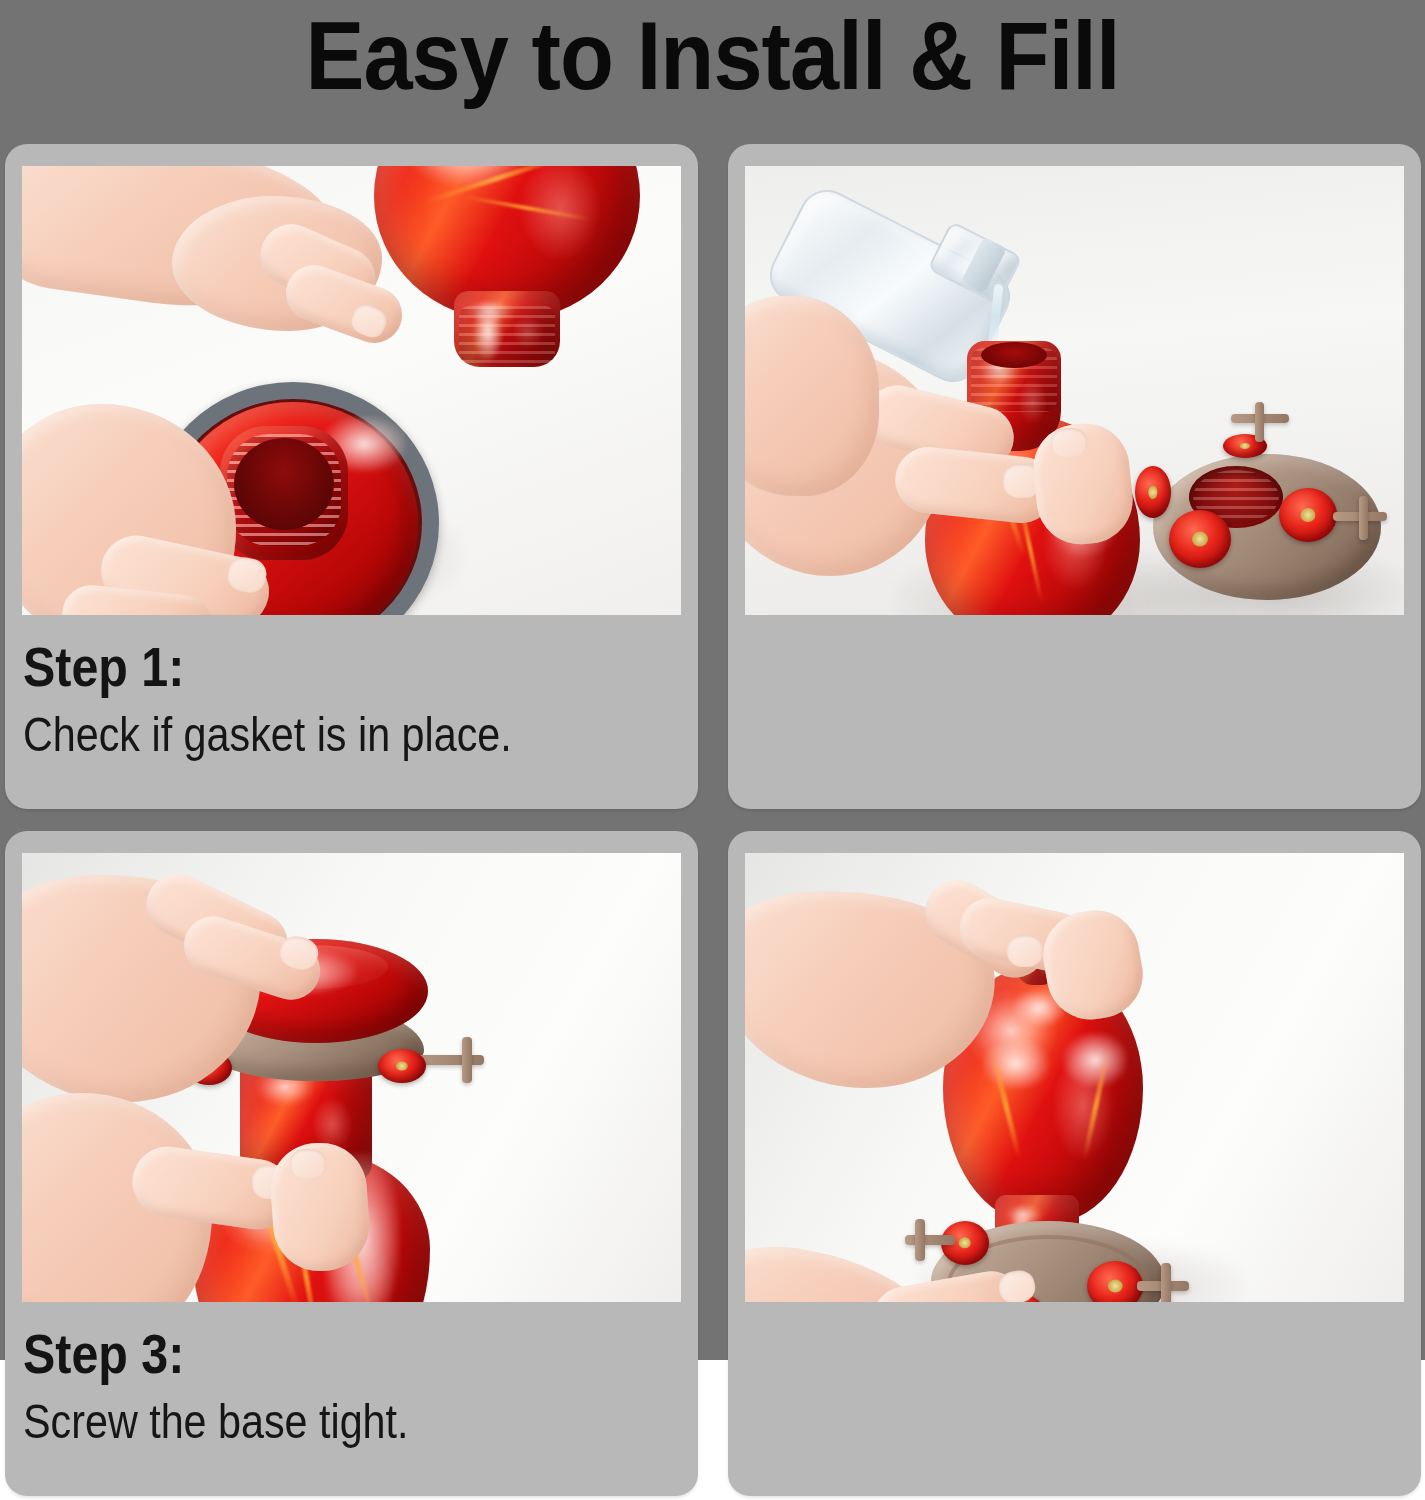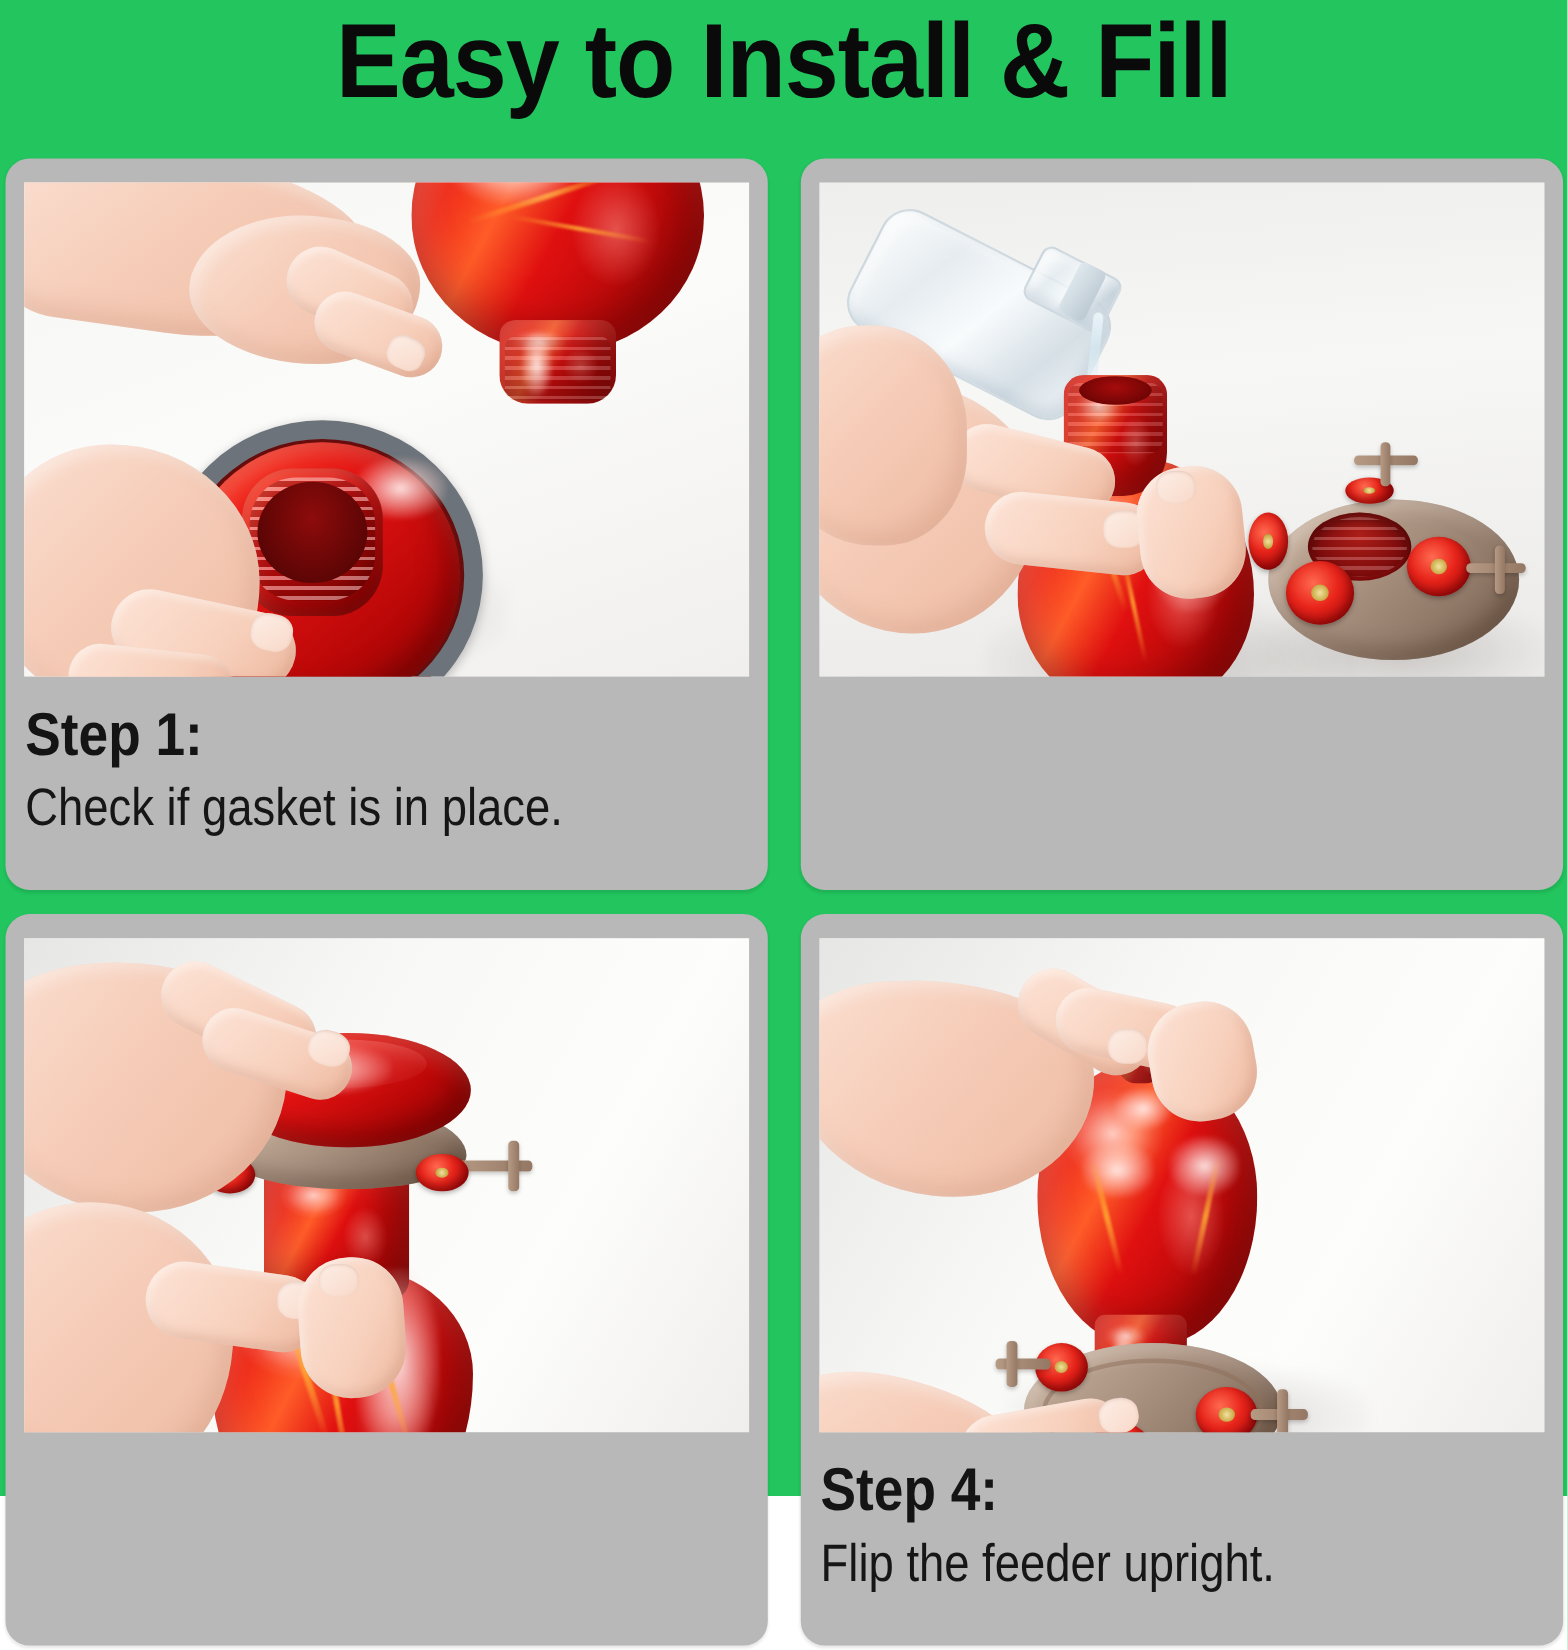--- a/index.html
+++ b/index.html
@@ -9,21 +9,21 @@
     height: 1500px;
     background: #ffffff;
     font-family: "Liberation Sans", sans-serif;
     overflow: hidden;
   }
 
   .page {
     position: relative;
     width: 1425px;
     height: 1360px;
-    background: #22c55e;
+    background: #737373;
   }
 
   
   .title-bar {
     position: absolute;
     left: 0; top: 0;
     width: 1425px;
     height: 142px;
     display: flex;
     align-items: flex-start;
@@ -338,20 +338,24 @@
           <div class="finger" style="left:160px;top:76px;width:140px;height:58px;border-radius:34px;transform:rotate(18deg);"></div>
           <div class="nail" style="left:258px;top:84px;width:38px;height:32px;border-radius:44%;transform:rotate(16deg);"></div>
 
           <div class="skin" style="left:-60px;top:240px;width:250px;height:250px;border-radius:48% 52% 40% 60%/44% 48% 52% 56%;"></div>
           <div class="finger" style="left:110px;top:300px;width:160px;height:70px;border-radius:40px;transform:rotate(8deg);"></div>
           <div class="nail" style="left:230px;top:312px;width:38px;height:34px;border-radius:42%;"></div>
           <div class="finger" style="left:250px;top:290px;width:96px;height:128px;border-radius:46px;transform:rotate(-4deg);"></div>
           <div class="nail" style="left:268px;top:296px;width:36px;height:30px;border-radius:42%;"></div>
         </div>
       </div>
+      <div class="caption">
+        <div class="step-label">Step 3:</div>
+        <div class="step-desc">Screw the base tight.</div>
+      </div>
     </div>
 
     <div class="card">
       <div class="photo">
         <div class="scene">
           <div class="bg-shadowed"></div>
           <div class="drop-shadow-soft" style="left:170px;top:386px;width:330px;height:96px;"></div>
 
           <div class="glass-red" style="left:198px;top:110px;width:200px;height:260px;border-radius:50% 50% 46% 46%/48% 48% 52% 52%;"></div>
           <div class="gloss" style="left:238px;top:186px;width:66px;height:50px;"></div>
@@ -382,20 +386,16 @@
           <div class="finger" style="left:176px;top:44px;width:130px;height:64px;border-radius:36px;transform:rotate(30deg);"></div>
           <div class="finger" style="left:214px;top:52px;width:128px;height:60px;border-radius:34px;transform:rotate(12deg);"></div>
           <div class="nail" style="left:262px;top:82px;width:36px;height:32px;border-radius:44%;"></div>
           <div class="finger" style="left:300px;top:58px;width:96px;height:108px;border-radius:44px;transform:rotate(-10deg);"></div>
 
           <div class="skin" style="left:-52px;top:400px;width:250px;height:130px;border-radius:40% 60% 30% 70%/44% 56% 44% 56%;transform:rotate(10deg);"></div>
           <div class="finger" style="left:128px;top:426px;width:150px;height:62px;border-radius:36px;transform:rotate(-10deg);"></div>
           <div class="nail" style="left:254px;top:418px;width:36px;height:32px;border-radius:44%;transform:rotate(-10deg);"></div>
         </div>
       </div>
-      <div class="caption">
-        <div class="step-label">Step 4:</div>
-        <div class="step-desc">Flip the feeder upright.</div>
-      </div>
     </div>
 
   </div>
 </div>
 
 </body></html>

